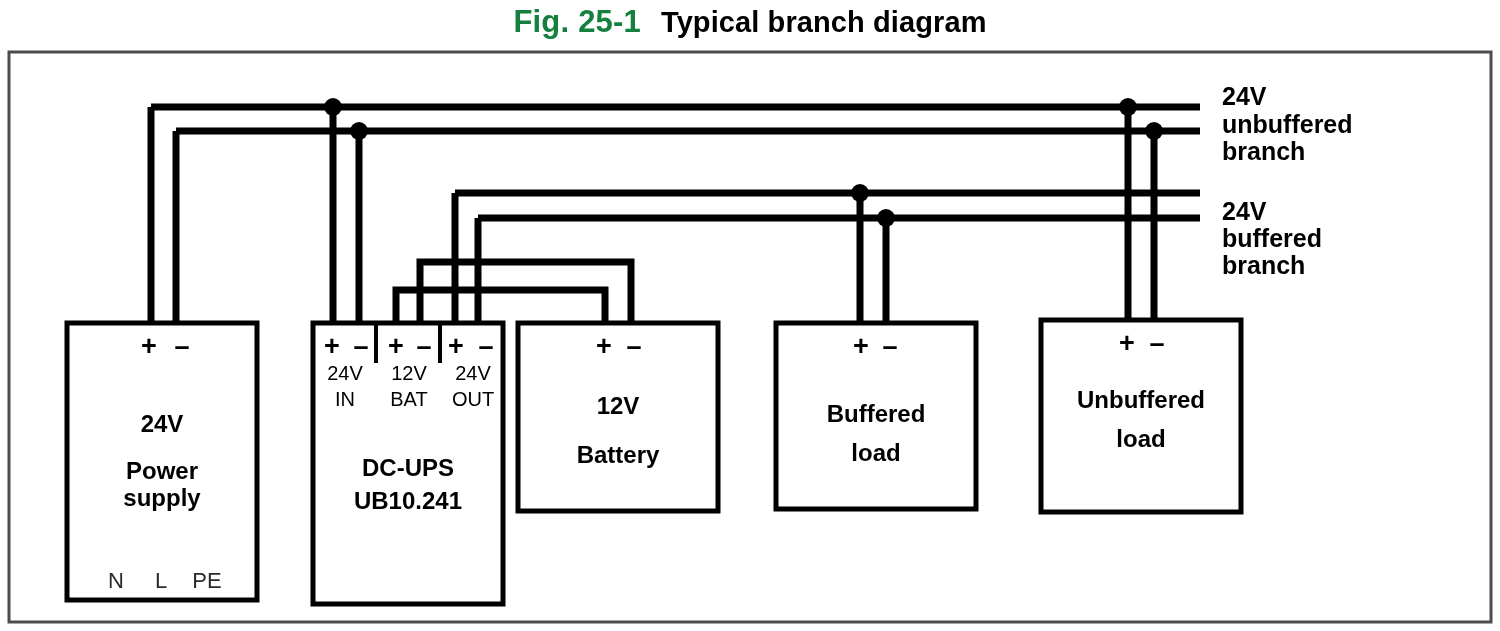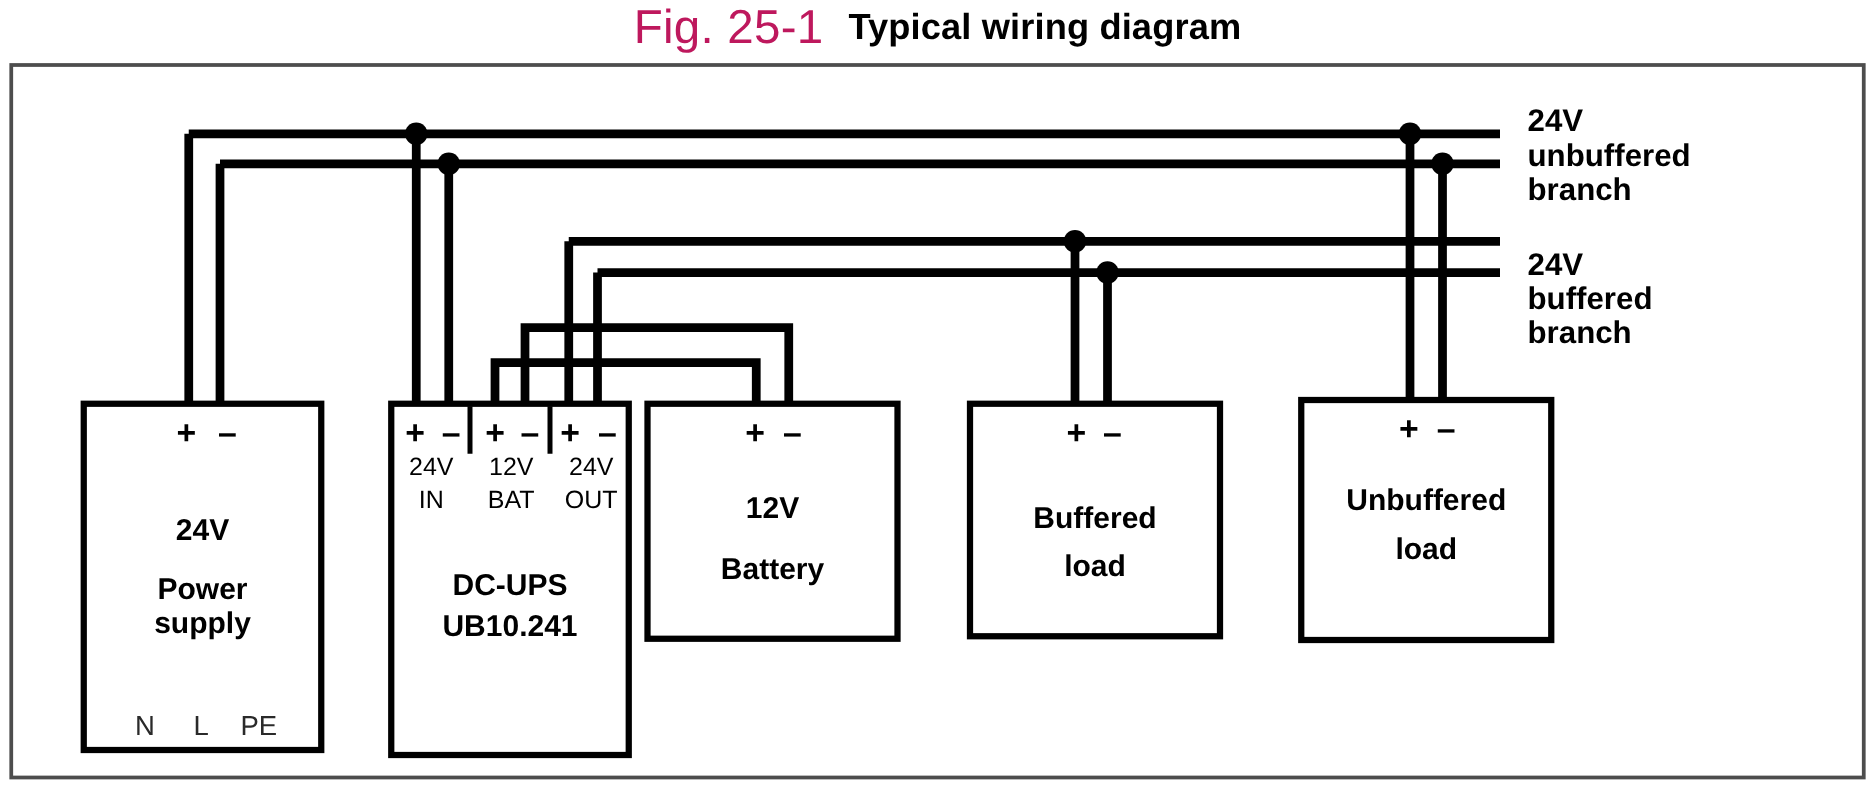--- a/index.html
+++ b/index.html
@@ -1,36 +1,36 @@
 <!DOCTYPE html>
 <html><head>
 <meta charset="utf-8">
 <style>
   html,body{margin:0;padding:0;background:#ffffff;}
   body{width:1500px;height:631px;font-family:"Liberation Sans",sans-serif;overflow:hidden;}
   #root{position:relative;width:1500px;height:631px;background:#fff;}
   .title-bar{position:absolute;left:0;top:0;width:1500px;height:44px;display:flex;align-items:center;justify-content:center;}
-  .title-fig{font-size:38px;color:#be185d;font-weight:400;letter-spacing:.2px;}
+  .title-fig{font-size:31px;color:#15803d;font-weight:700;letter-spacing:.2px;}
   .title-main{font-size:29px;color:#000;font-weight:bold;margin-left:20px;letter-spacing:.1px;}
   svg{position:absolute;left:0;top:0;}
   text{font-family:"Liberation Sans",sans-serif;fill:#000;}
   .boxlabel{font-weight:bold;font-size:24px;text-anchor:middle;}
   .pinsym{font-weight:bold;font-size:27px;text-anchor:middle;}
   .termsm{font-size:20px;text-anchor:middle;font-weight:400;}
   .nlpe{font-size:22px;text-anchor:middle;font-weight:400;fill:#2a2a2a;}
   .branchlbl{font-weight:bold;font-size:25px;text-anchor:start;}
 </style>
 </head>
 <body>
 
 <div id="root">
 
   <div class="title-bar">
     <span class="title-fig">Fig. 25-1</span>
-    <span class="title-main">Typical wiring diagram</span>
+    <span class="title-main">Typical branch diagram</span>
   </div>
 
   <svg width="1500" height="631" viewBox="0 0 1500 631">
 
     <rect x="9" y="52" width="1482" height="570" fill="#ffffff" stroke="#4d4d4d" stroke-width="3"></rect>
 
     <g stroke="#000" stroke-width="7" fill="none" stroke-linecap="butt">
 
       <path d="M151 107 H1200"></path>
       <path d="M176 131 H1200"></path>

